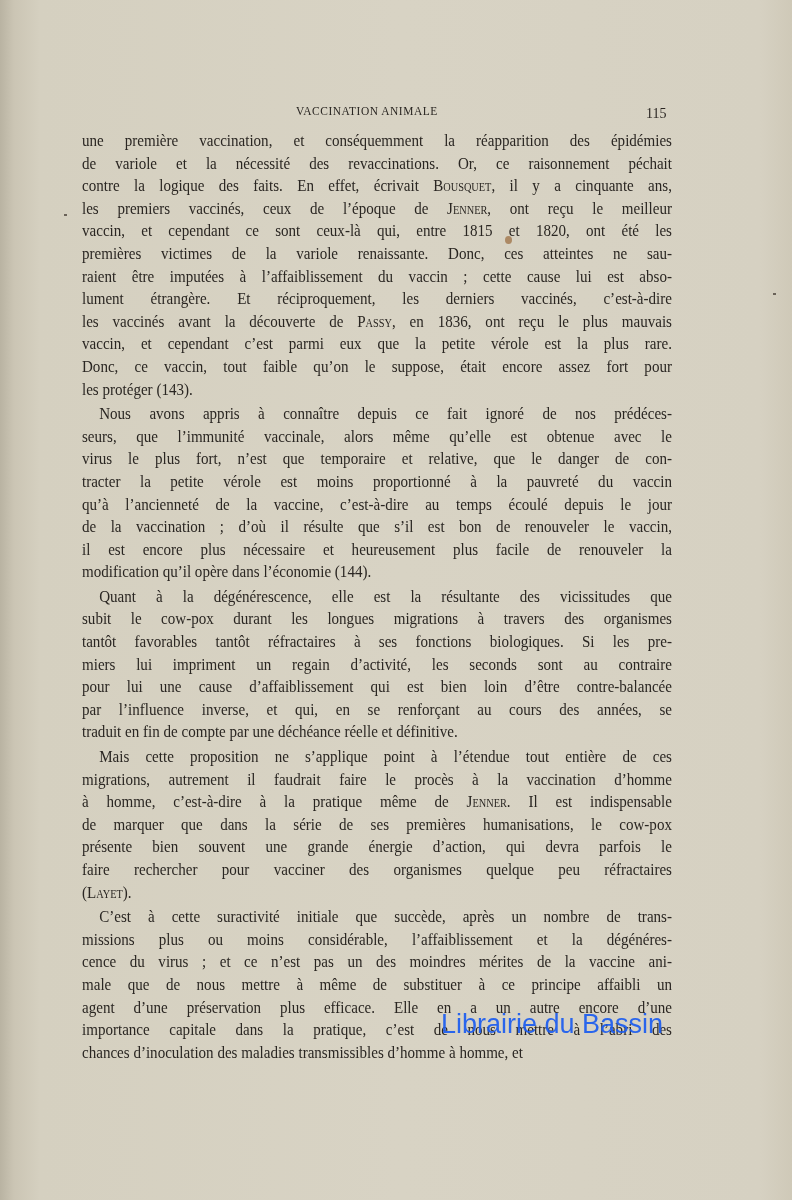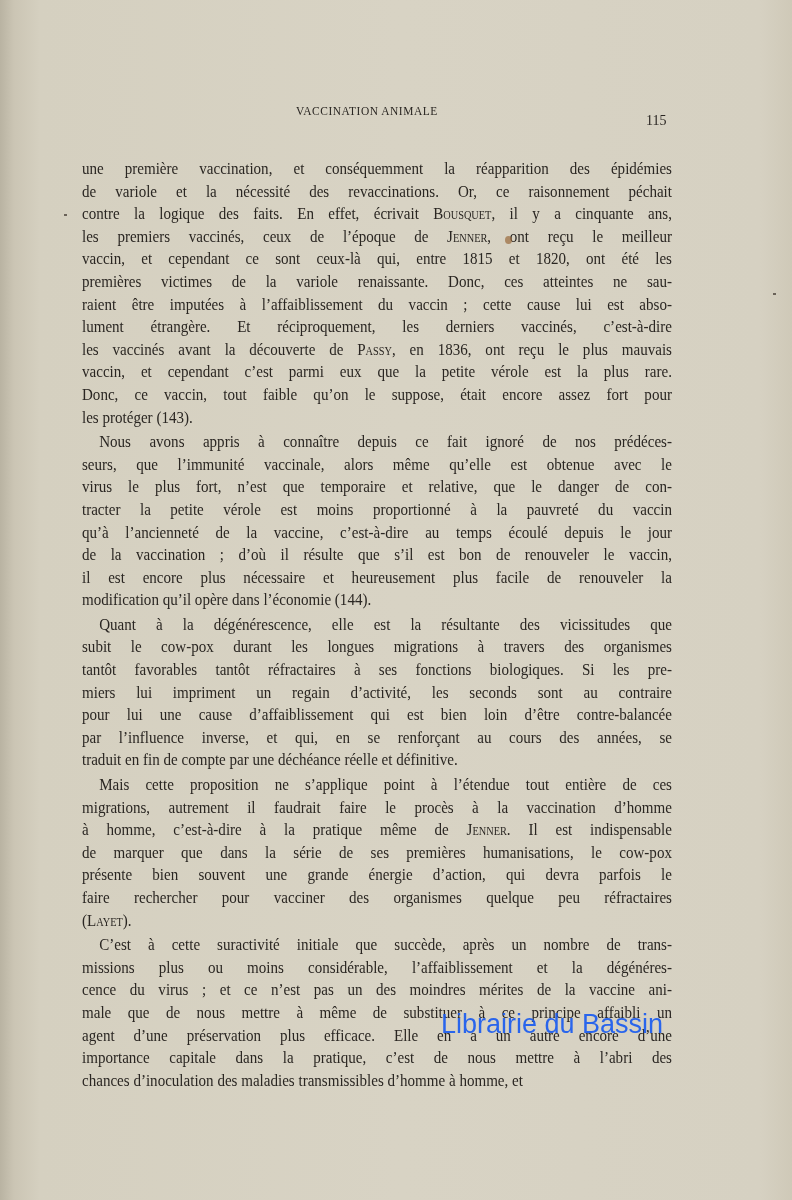--- a/index.html
+++ b/index.html
@@ -19,26 +19,26 @@
     .running-head {
       position: absolute; top: 103px; left: 0; width: 792px; height: 20px;
     }
     .running-title {
       position: absolute; left: 296px; top: 0;
       font-size: 13px; letter-spacing: 0.6px;
       transform: scaleX(0.88); transform-origin: left top;
       white-space: nowrap;
     }
     .page-number {
-      position: absolute; left: 646px; top: 10px;
+      position: absolute; left: 646px; top: 3px;
       font-size: 14px;
       text-align: right;
     }
     .body-text {
-      position: absolute; left: 82px; top: 129px; width: 590px; margin-top: 28px;
+      position: absolute; left: 82px; top: 129px; width: 590px;
     }
     .line {
       height: 22.6px; line-height: 22.6px;
       font-size: 17.5px;
       white-space: nowrap;
       text-align: justify;
       text-align-last: justify;
       transform: scaleX(0.86); transform-origin: left center;
       width: 686px;
     }

